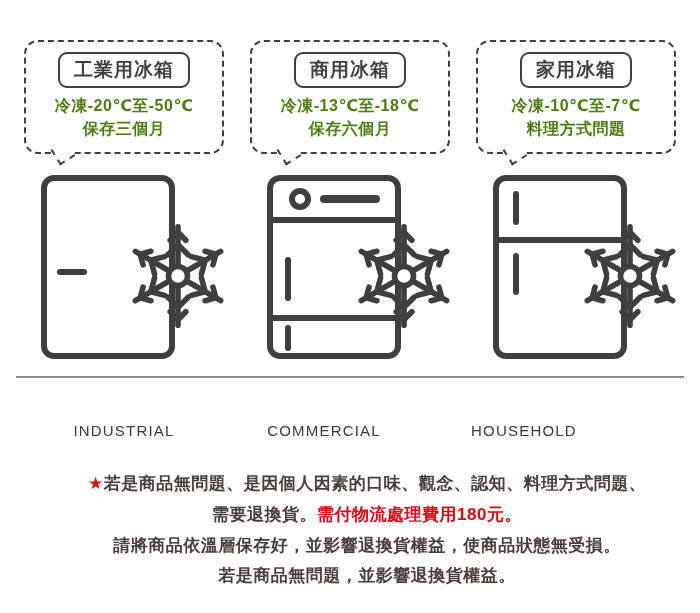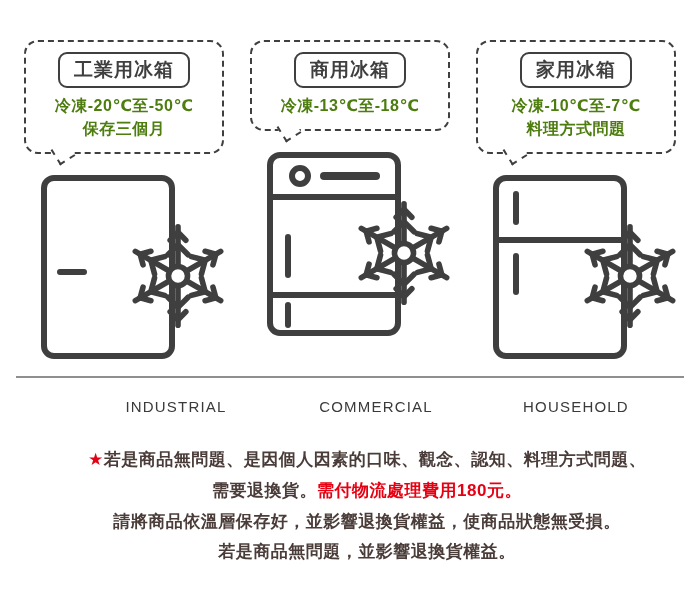--- a/index.html
+++ b/index.html
@@ -21,21 +21,21 @@
   .bubble-line{font-size:16px;color:#4d7c0f;line-height:1.45;font-weight:600;letter-spacing:.5px;}
   .bubble-tail{
     position:absolute;left:28px;bottom:-10px;width:16px;height:16px;background:#fff;
     border-right:2px dashed #3f3f3f;border-bottom:2px dashed #3f3f3f;
     transform:rotate(58deg);
   }
   .icon-area{position:relative;margin-top:18px;width:200px;height:190px;}
   .fridge{position:absolute;left:14px;top:0;width:140px;height:190px;}
   .snowflake{position:absolute;left:98px;top:48px;width:112px;height:112px;}
   .divider{margin:14px 16px 0;border-top:2px solid #8f8f8f;height:0;}
-  .labels{display:flex;justify-content:flex-end;padding:20px 24px 0;}
+  .labels{display:flex;justify-content:flex-start;padding:20px 24px 0;margin-top:24px;}
   .col-label{width:200px;text-align:center;font-size:15px;letter-spacing:1.2px;color:#3a3a3a;}
   .notice{
     margin-top:30px;text-align:center;font-size:17px;line-height:1.8;
     color:#4a3c38;font-weight:600;letter-spacing:.5px;padding-left:34px;
   }
   .red{color:#e60012;}
   .hidden-defs{position:absolute;width:0;height:0;overflow:hidden;}
 </style>
 </head>
 <body>
@@ -101,20 +101,21 @@
         <svg class="snowflake" viewBox="0 0 100 100">
           <use href="#sym-snowflake"></use>
         </svg>
       </div>
     </div>
 
     <div class="column">
       <div class="bubble">
         <div class="bubble-title">商用冰箱</div>
         <div class="bubble-line">冷凍-13℃至-18℃</div>
+        <div class="bubble-line">保存六個月</div>
         <div class="bubble-tail"></div>
       </div>
       <div class="icon-area">
         <svg class="fridge" viewBox="0 0 140 190">
           <g stroke="#3f3f3f" stroke-width="6" fill="none" stroke-linecap="round">
             <rect x="6" y="6" width="128" height="178" rx="10"></rect>
             <line x1="6" y1="48" x2="134" y2="48"></line>
             <circle cx="36" cy="27" r="8"></circle>
             <line x1="60" y1="27" x2="112" y2="27" stroke-width="8"></line>
             <line x1="24" y1="88" x2="24" y2="126"></line>

